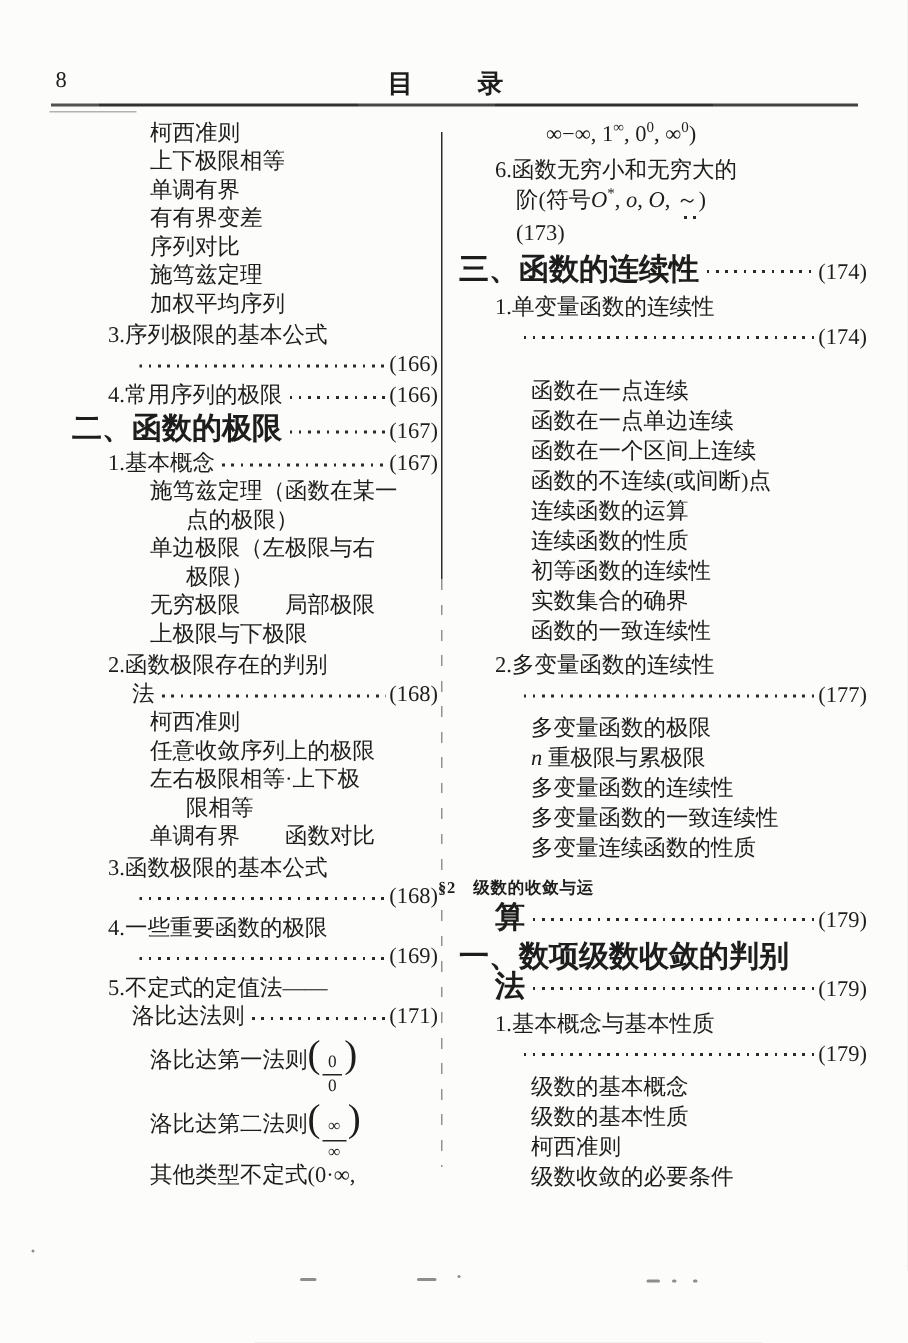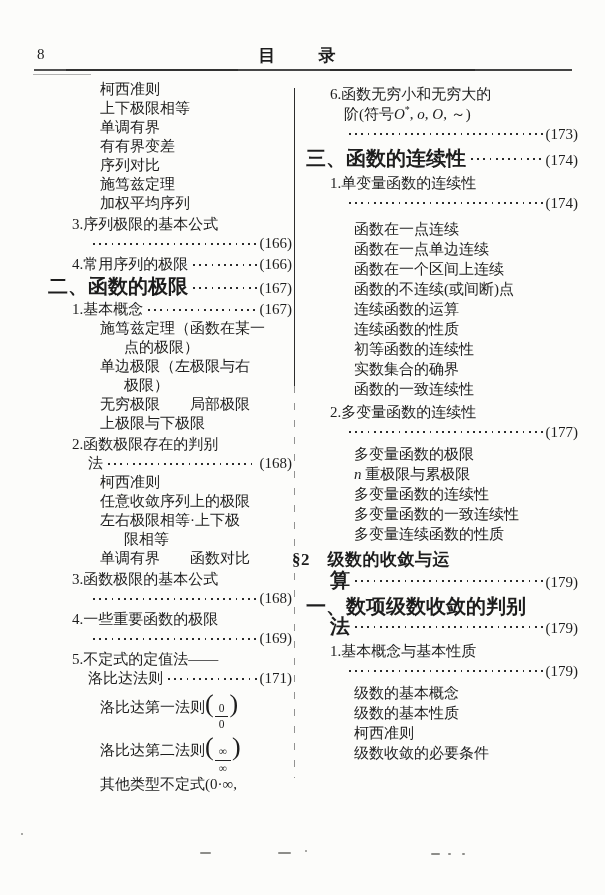--- a/index.html
+++ b/index.html
@@ -32,21 +32,21 @@
   .col-left .line{min-height:19px;line-height:19px;}
   .col-right .line{min-height:20px;line-height:20px;}
   .line.tall{min-height:38px;align-items:center;line-height:38px;}
   .dots{
     flex:1 1 auto;align-self:center;height:2px;min-width:12px;margin:0 3px 0 5px;
     background-image:repeating-linear-gradient(90deg,#2b2b2b 0 1.8px,transparent 1.8px 6.2px);
   }
   .pageref{flex:0 0 auto;}
   .bold{font-weight:700;}
   .h1size{font-size:20px;}
-  .h0size{font-size:17px;letter-spacing:.5px;}
+  .h0size{font-size:11px;letter-spacing:.5px;}
   sup{font-size:10px;line-height:0;}
   i{font-family:"Liberation Serif","DejaVu Serif",serif;}
   .frac{
     display:inline-flex;flex-direction:column;align-items:center;
     font-size:11.5px;line-height:1.15;margin:0 1px;
   }
   .frac .fn{border-bottom:1px solid #222;padding:0 4px 1px;}
   .frac .fd{padding-top:1px;}
   .bigparen{font-size:26px;line-height:.9;transform:translateY(2px);}
   .speck{position:absolute;background:#8d8d89;height:2px;border-radius:1px;}
@@ -181,45 +181,48 @@
         <span>洛比达第二法则<span><span class="bigparen">(</span><span class="frac">
               <span class="fn">∞</span>
               <span class="fd">∞</span>
             </span><span class="bigparen">)</span></span></span>
       </div>
       <div class="line" style="margin-left: 52px;">
         <span>其他类型不定式(0·∞,</span>
       </div>
     </div>
   <div class="col col-right" id="col-right">
+      <div class="line" style="margin-left: 58px;">
+        <span>∞−∞, 1<sup>∞</sup>, 0<sup>0</sup>, ∞<sup>0</sup>)</span>
+      </div>
       <div class="line" style="margin-left: 24px; margin-top: 4px;">
         <span>6.函数无穷小和无穷大的</span>
       </div>
       <div class="line" style="margin-left: 38px;">
         <span>阶(符号<i>O</i><sup>*</sup>, <i>o</i>, <i>O</i>, ～)</span>
       </div>
-      <div class="line" style="margin-left: 38px;">
+      <div class="line" style="margin-left: 38px; flex-direction: column;">
         <span></span>
         <span class="dots"></span>
         <span class="pageref">(173)</span>
       </div>
       <div class="line" style="margin-left: 0px; margin-top: 4px;">
         <span class="bold h1size">三、函数的连续性</span>
         <span class="dots"></span>
         <span class="pageref">(174)</span>
       </div>
       <div class="line" style="margin-left: 24px; margin-top: 3px;">
         <span>1.单变量函数的连续性</span>
       </div>
       <div class="line" style="margin-left: 38px;">
         <span></span>
         <span class="dots"></span>
         <span class="pageref">(174)</span>
       </div>
-      <div class="line" style="margin-left: 48px; margin-top: 6px;">
+      <div class="line" style="margin-left: 48px; margin-top: 16px;">
         <span>函数在一点连续</span>
       </div>
       <div class="line" style="margin-left: 48px;">
         <span>函数在一点单边连续</span>
       </div>
       <div class="line" style="margin-left: 48px;">
         <span>函数在一个区间上连续</span>
       </div>
       <div class="line" style="margin-left: 48px;">
         <span>函数的不连续(或间断)点</span>

